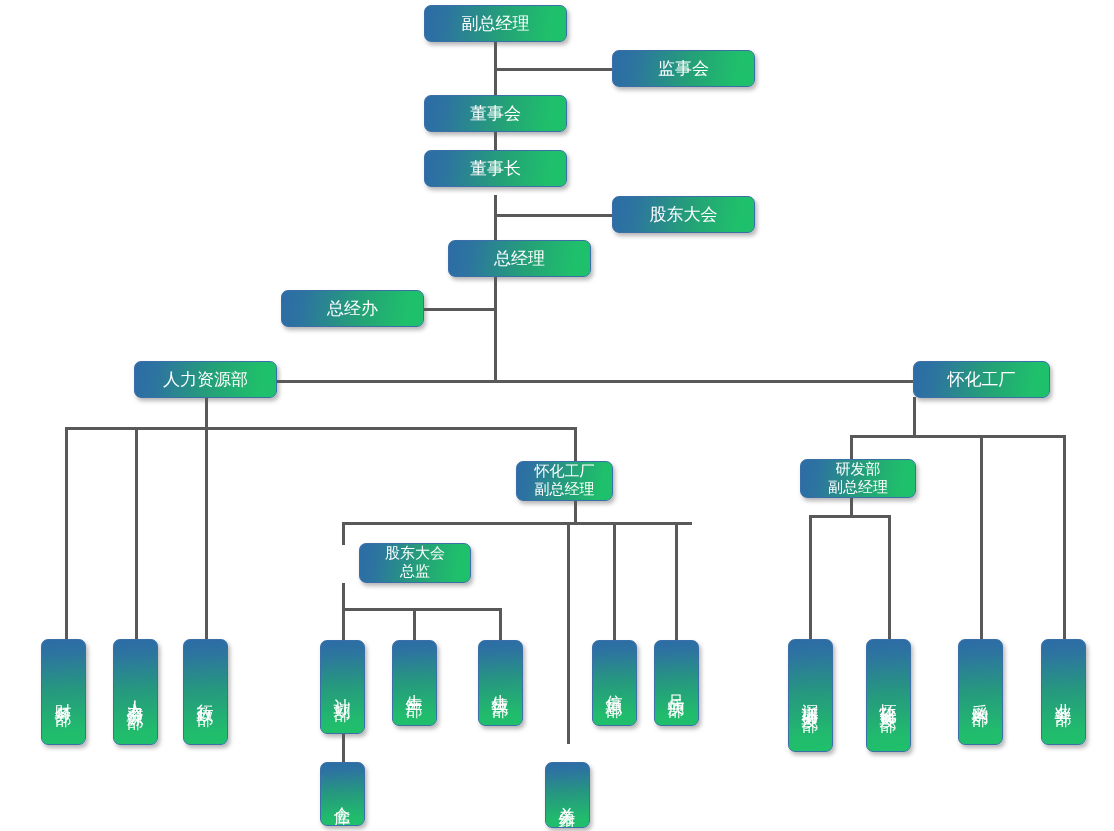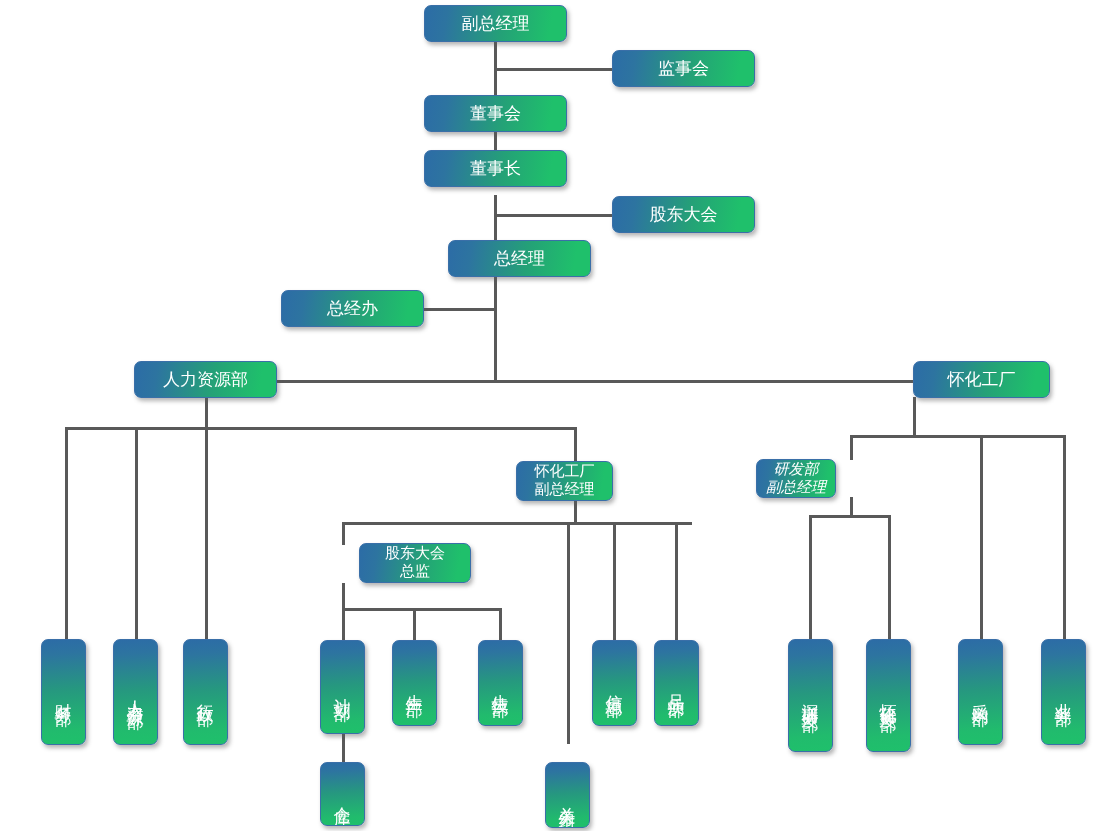--- a/index.html
+++ b/index.html
@@ -158,21 +158,21 @@
   <div class="node horiz" style="left:516px; top:461px; width:97px; height:40px; font-size:15px;">
     <span class="label">怀化工厂
 副总经理</span>
   </div>
 
   <div class="node horiz" style="left:359px; top:543px; width:112px; height:40px; font-size:15px;">
     <span class="label">股东大会
 总监</span>
   </div>
 
-  <div class="node horiz" style="left:756px; top:459px; width:80px; height:39px; font-size:15px;font-style:italic;">
+  <div class="node horiz" style="left:800px; top:459px; width:116px; height:39px; font-size:15px;">
     <span class="label">研发部
 副总经理</span>
   </div>
 
   <div class="node vert" style="left:41px; top:639px; width:45px; height:106px;">
     <span class="label">财务部</span>
   </div>
 
   <div class="node vert" style="left:113px; top:639px; width:45px; height:106px;">
     <span class="label">人力资源部</span>

